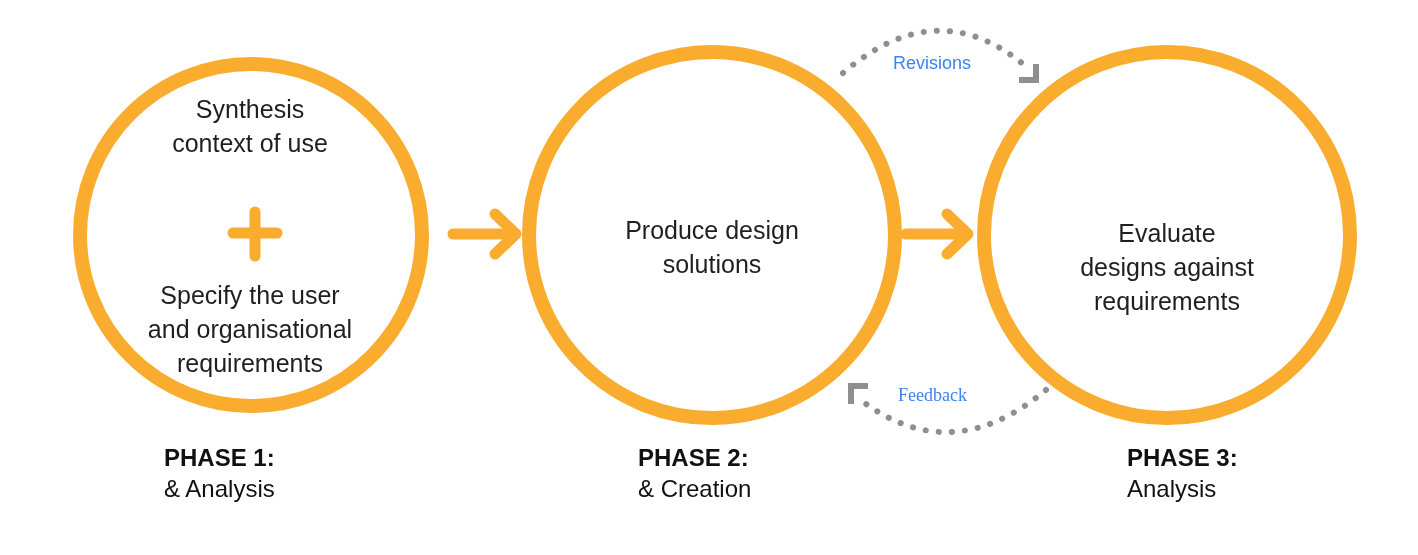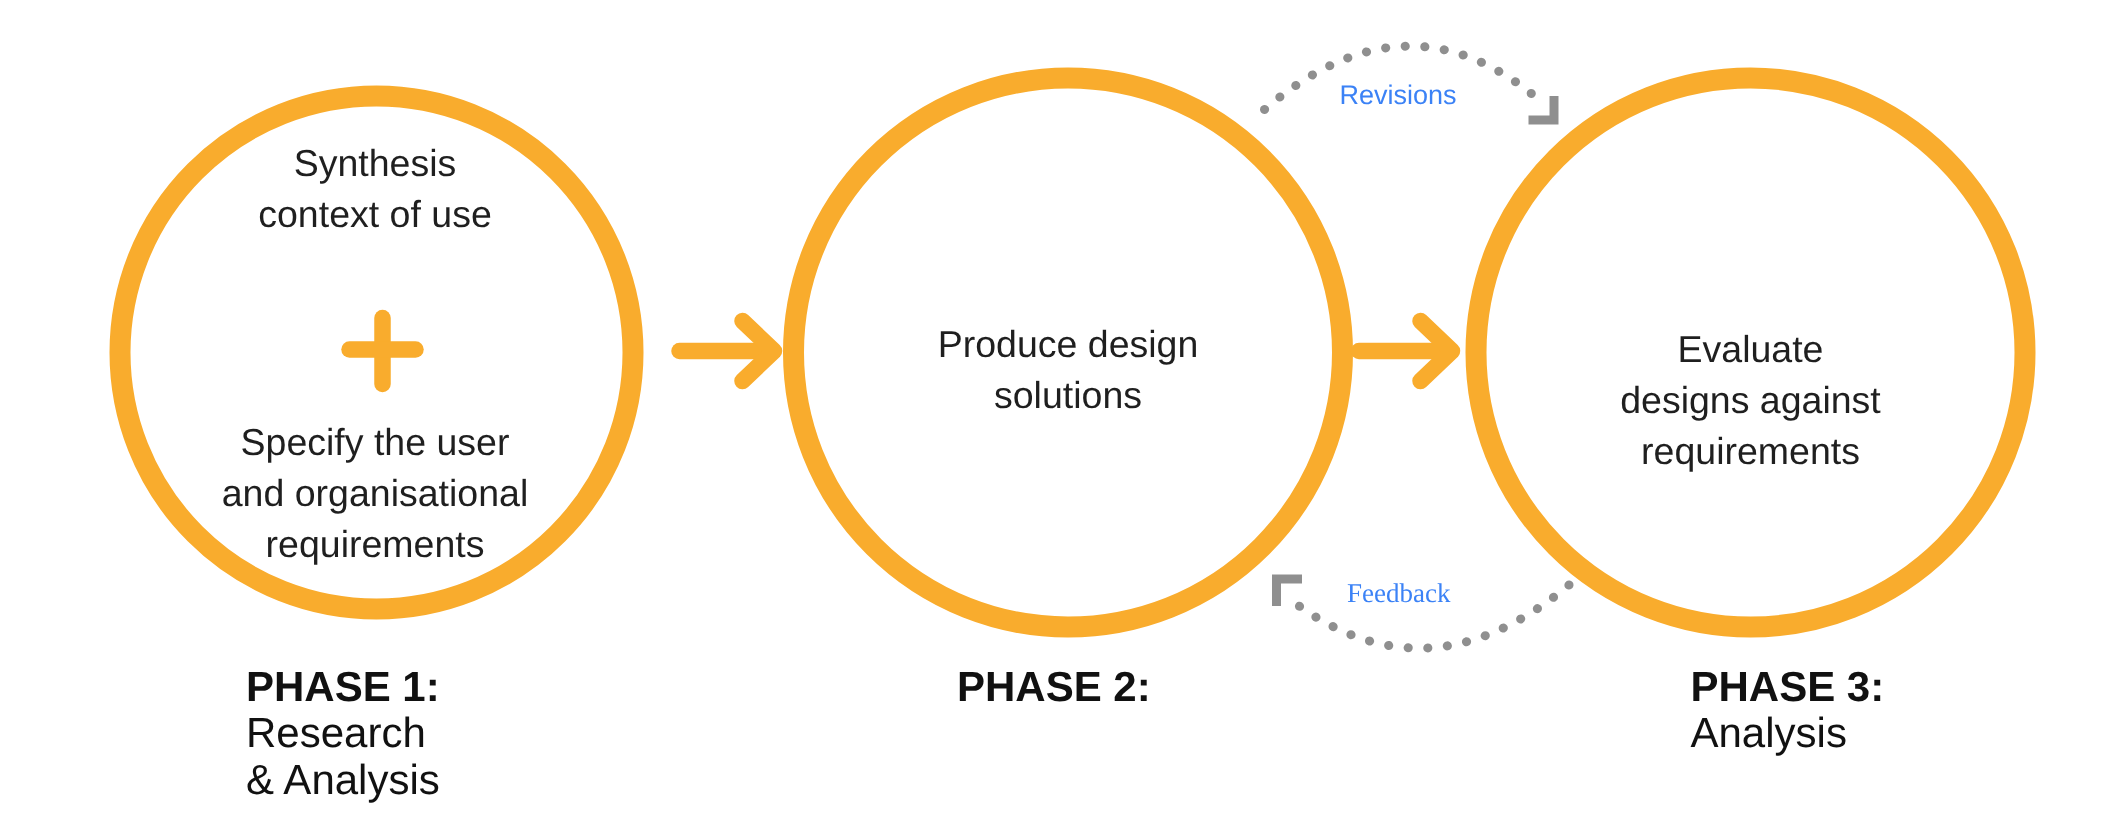--- a/index.html
+++ b/index.html
@@ -2,21 +2,21 @@
 <html><head>
   <meta charset="utf-8">
   <style>
     html, body { margin: 0; padding: 0; background: #ffffff; }
     body { width: 1418px; height: 555px; position: relative; overflow: hidden;
            font-family: "Liberation Sans", sans-serif; color: #1a1a1a; }
     svg.diagram { position: absolute; left: 0; top: 0; }
     .circle-text { position: absolute; text-align: center; font-size: 25px; line-height: 34px; color: #1f1f1f; }
     .circle-text div { white-space: nowrap; }
     .loop-label { position: absolute; font-size: 18px; color: #3b82f6; }
-    .phase { position: absolute; font-size: 28px; line-height: 31px; color: #111; }
+    .phase { position: absolute; font-size: 24px; line-height: 31px; color: #111; }
     .phase .title { font-weight: bold; }
   </style>
 </head>
 <body>
 
 <svg class="diagram" width="1418" height="555" viewBox="0 0 1418 555">
 
   <circle cx="251" cy="235" r="171" fill="none" stroke="#F9AC2D" stroke-width="14"></circle>
   <circle cx="712" cy="235" r="183" fill="none" stroke="#F9AC2D" stroke-width="14"></circle>
   <circle cx="1167" cy="235" r="183" fill="none" stroke="#F9AC2D" stroke-width="14"></circle>
@@ -66,22 +66,22 @@
   <div>Evaluate</div>
   <div>designs against</div>
   <div>requirements</div>
 </div>
 
 <div class="loop-label" style="left:893px; top:53px;">Revisions</div>
 <div class="loop-label" style="left:898px; top:385px;font-family:Liberation Serif, serif;">Feedback</div>
 
 <div class="phase" style="left:164px; top:442px;">
   <div class="title">PHASE 1:</div>
-  <div>Research</div>
   <div>&amp; Analysis</div>
 </div>
 <div class="phase" style="left:638px; top:442px;">
   <div class="title">PHASE 2:</div>
+  <div>&amp; Creation</div>
 </div>
 <div class="phase" style="left:1127px; top:442px;">
   <div class="title">PHASE 3:</div>
   <div>Analysis</div>
 </div>
 
 </body></html>

